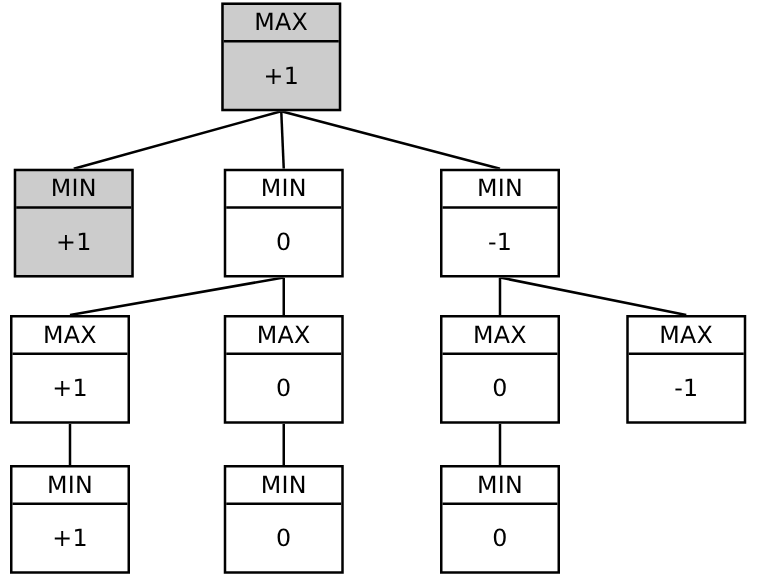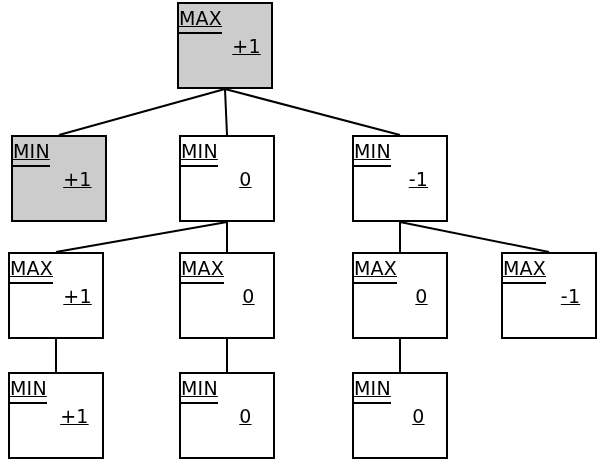--- a/index.html
+++ b/index.html
@@ -22,23 +22,22 @@
     width: 606px;
     height: 466px;
     pointer-events: none;
   }
   .node {
     position: absolute;
     box-sizing: border-box;
     border: 2px solid #000000;
     background: #ffffff;
     display: flex;
-    flex-direction: row;
+    flex-direction: column;
     z-index: 2;
-    text-decoration: underline;
   }
   .node.highlight {
     background: #cccccc;
   }
   .node-header {
     box-sizing: border-box;
     height: 30px;
     line-height: 28px;
     text-align: center;
     font-size: 19px;

